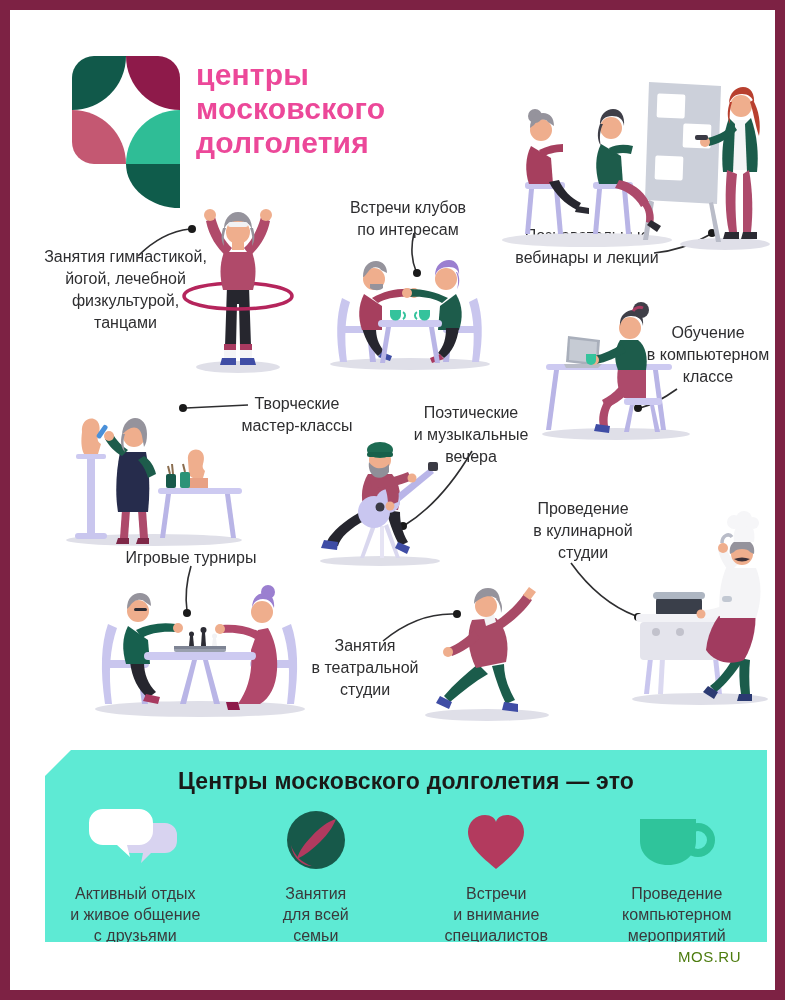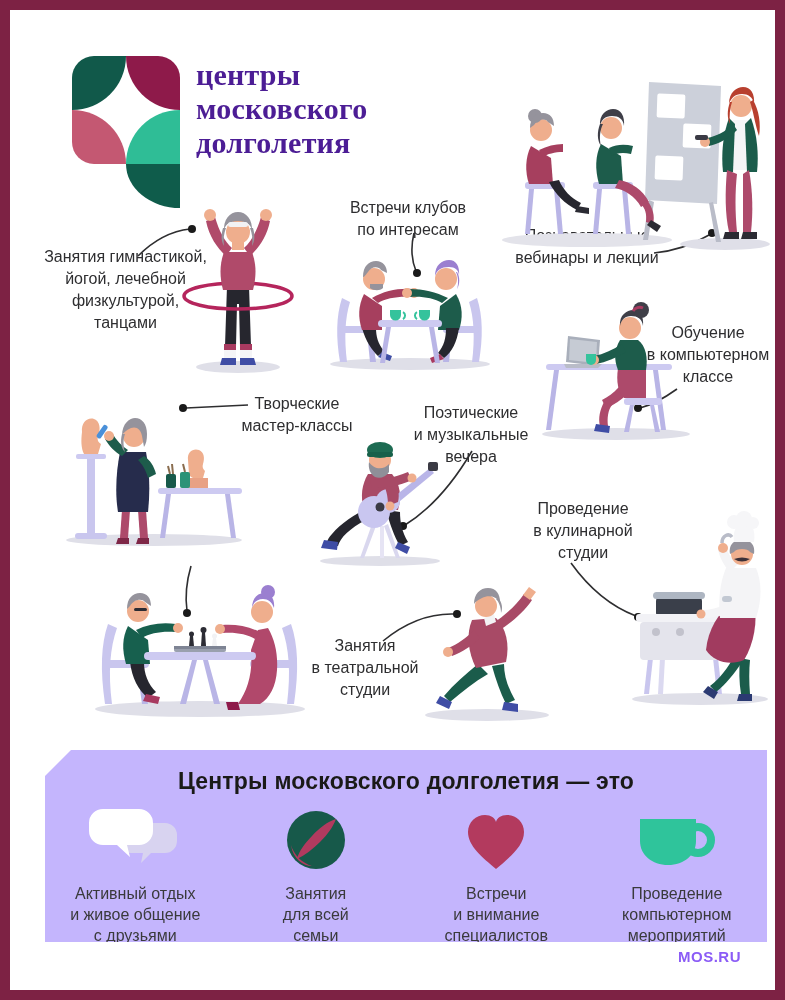--- a/index.html
+++ b/index.html
@@ -13,50 +13,50 @@
   .logo { position:absolute; left:62px; top:46px; width:108px; height:108px; }
   .logo .q { position:absolute; width:54px; height:54px; }
   .q-tl { left:0; top:0; background:#11594a; border-top-left-radius:22px; border-bottom-right-radius:100%; }
   .q-tr { left:54px; top:0; background:#8e1a4a; border-top-right-radius:22px; border-bottom-left-radius:100%; }
   .q-bl { left:0; top:54px; background:#c45872; border-bottom-left-radius:22px; border-top-right-radius:100%; }
   .q-br { left:54px; top:54px; background:#2fbd96; border-top-left-radius:100%; }
   .logo .tail { position:absolute; left:54px; top:108px; width:54px; height:44px; background:#0f5c4b; border-bottom-left-radius:100%; }
   .poster-title {
     position:absolute; left:186px; top:48px;
     font-size:30px; line-height:34px; font-weight:bold; letter-spacing:0.2px;
-    color:#4c1d95; white-space:pre-line;font-family:Liberation Serif, serif;
+    color:#ec4899; white-space:pre-line;
   }
   
   .activity-label {
     position:absolute; text-align:center; color:#2e2e30;
     font-size:16px; line-height:22px; white-space:pre-line;
   }
   .scene { position:absolute; }
   .connectors { position:absolute; left:0; top:0; width:765px; height:980px; pointer-events:none; }
   
   .summary-panel {
     position:absolute; left:35px; top:740px; width:722px; height:192px;
-    background:#c4b5fd;
+    background:#5eead4;
     clip-path:polygon(26px 0, 100% 0, 100% 100%, 0 100%, 0 26px);
     display:flex; flex-direction:column;
   }
   .summary-title {
     margin-top:18px; text-align:center; font-size:23px; font-weight:bold; color:#1a1a18;
     letter-spacing:0.2px;
   }
   .summary-items { display:flex; flex:1; margin-top:8px;justify-content:center; }
   .summary-item { flex:1; display:flex; flex-direction:column; align-items:center; }
   .icon-box { height:68px; display:flex; align-items:flex-end; justify-content:center; }
   .summary-caption {
     margin-top:12px; text-align:center; font-size:16px; line-height:21px;
     color:#3a3a3c; white-space:pre-line;
   }
   .brand {
     position:absolute; right:34px; top:938px;
-    font-size:15px; font-weight:bold; letter-spacing:0.5px; color:#8b5cf6;
+    font-size:15px; font-weight:normal; letter-spacing:0.5px; color:#4d7c0f;
   }
 </style>
 </head>
 <body>
 
 <div class="canvas">
 
   <div class="logo">
     <div class="q q-tl"></div>
     <div class="q q-tr"></div>
@@ -80,20 +80,21 @@
 в компьютерном
 классе</div>
   <div class="activity-label" style="left:212px; top:383px; width:150px;">Творческие
 мастер-классы</div>
   <div class="activity-label" style="left:386px; top:392px; width:150px;">Поэтические
 и музыкальные
 вечера</div>
   <div class="activity-label" style="left:498px; top:488px; width:150px;">Проведение
 в кулинарной
 студии</div>
+  <div class="activity-label" style="left:96px;  top:537px; width:170px;">Игровые турниры</div>
   <div class="activity-label" style="left:280px; top:625px; width:150px;">Занятия
 в театральной
 студии</div>
 
   <svg class="connectors" viewBox="0 0 765 980">
     <g fill="none" stroke="#2e2e30" stroke-width="1.6">
       <path d="M128 246 Q152 222 180 219"></path>
       <path d="M404 223 Q399 244 406 261"></path>
       <path d="M644 243 Q674 240 699 225"></path>
       <path d="M667 379 Q646 394 630 398"></path>

